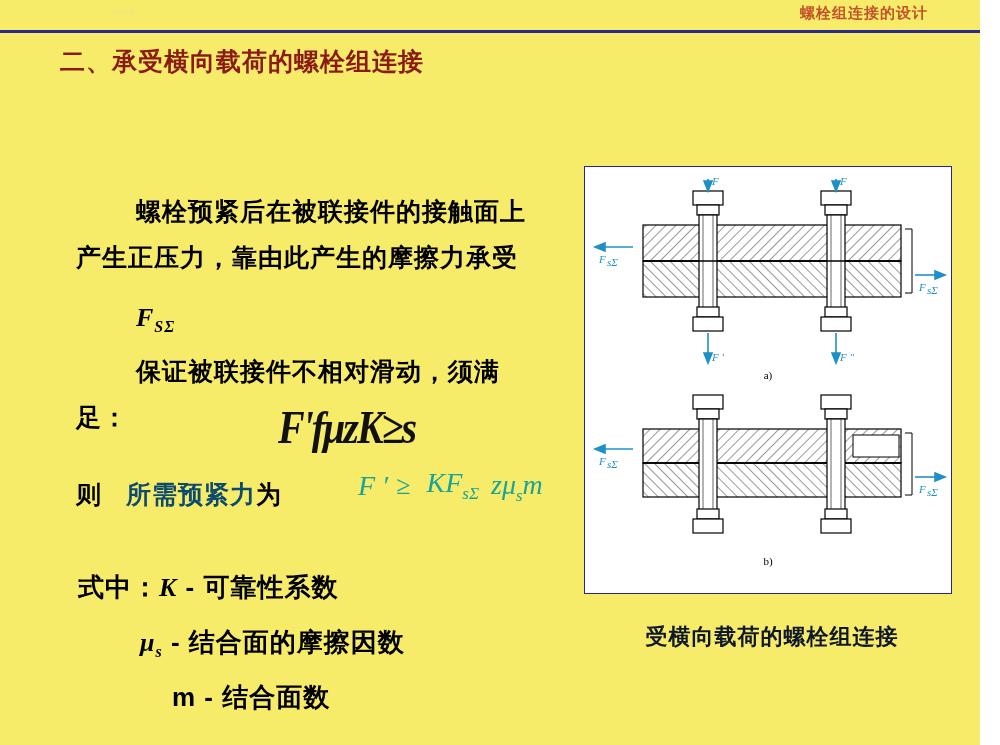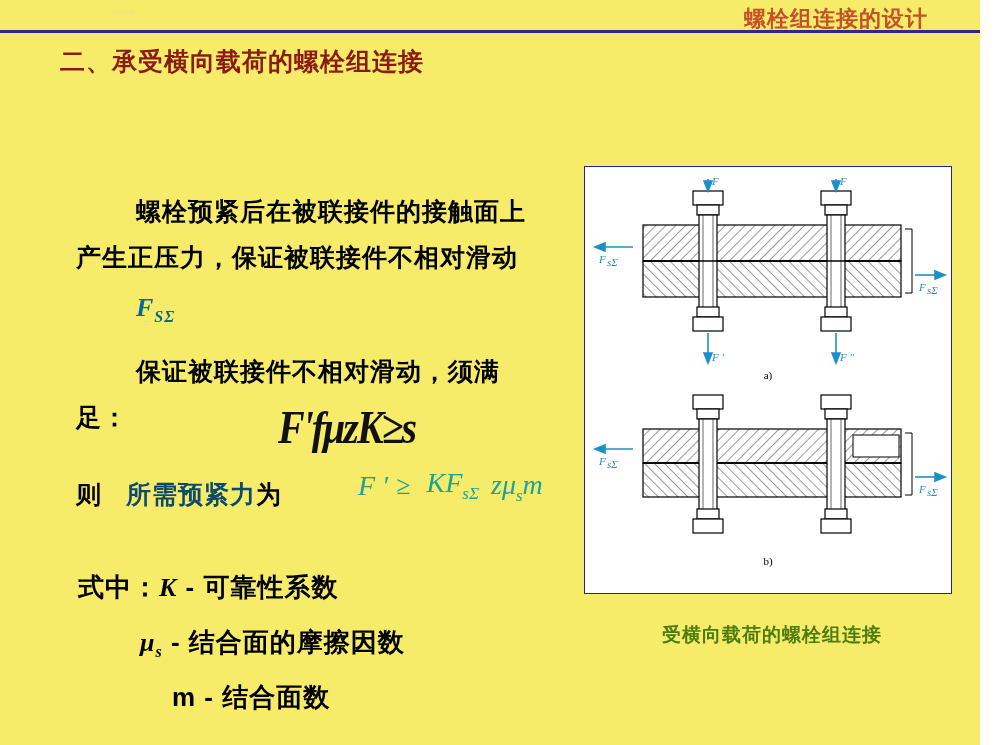--- a/index.html
+++ b/index.html
@@ -18,21 +18,21 @@
     width: 980px;
     height: 745px;
     background: #F7EC6A;
     overflow: hidden;
   }
   
   .header-title {
     position: absolute;
     top: 4px;
     right: 52px;
-    font-size: 22px;
+    font-size: 15px;
     font-weight: bold;
     color: #C3522A;
     letter-spacing: 1px;
   }
   .header-rule {
     position: absolute;
     top: 30px;
     left: 0;
     width: 1000px;
     height: 3px;
@@ -81,26 +81,26 @@
     text-indent: 60px;
   }
   .para-2 {
     top: 348px;
     left: 76px;
     width: 470px;
     text-indent: 60px;
   }
   .inline-fsigma {
     display: inline-block;
-    color: #0369a1;
+    color: #000000;
     font-family: "Liberation Serif", serif;
     font-style: italic;
     font-size: 26px;
     position: relative;
-    top: 4px;
+    top: 14px;
   }
   .inline-fsigma sub {
     font-size: 16px;
     font-style: italic;
   }
   
   .formula-scribble {
     position: absolute;
     top: 404px;
     left: 278px;
@@ -200,23 +200,23 @@
     background: #FFFFFF;
     border: 1px solid #2222AA;
     box-sizing: border-box;
   }
   .figure-caption {
     position: absolute;
     top: 622px;
     left: 632px;
     width: 280px;
     text-align: center;
-    font-size: 19px;
-    font-weight: bold;
-    color: #4d7c0f;
+    font-size: 22px;
+    font-weight: bold;
+    color: #0f172a;
     letter-spacing: 1px;
   }
   .fig-label {
     font-family: "Liberation Serif", serif;
     font-size: 11px;
     fill: #000;
   }
   .fig-blue {
     fill: #1E90C8;
     font-family: "Liberation Serif", serif;
@@ -230,21 +230,21 @@
 <div class="slide">
 
   <div class="ghost-mark">hillkk</div>
 
   <div class="header-title">螺栓组连接的设计</div>
   <div class="header-rule"></div>
 
   <div class="section-heading">二、承受横向载荷的螺栓组连接</div>
 
   <div class="para para-1">
-    <span>螺栓预紧后在被联接件的接触面上产生正压力，保证被联接件不相对滑动</span>
+    <span>螺栓预紧后在被联接件的接触面上产生正压力，靠由此产生的摩擦力承受</span>
     <span class="inline-fsigma">
       <span>F</span><sub>SΣ</sub>
     </span>
   </div>
 
   <div class="para para-2">保证被联接件不相对滑动，须满足：</div>
 
   <div class="formula-scribble">F'fμzK≥s</div>
 
   <div class="req-line">

